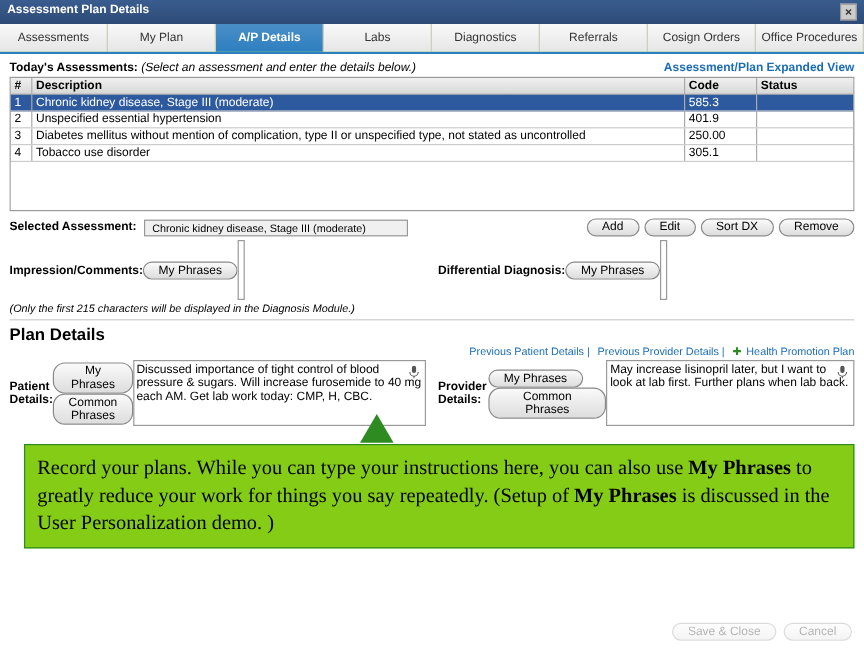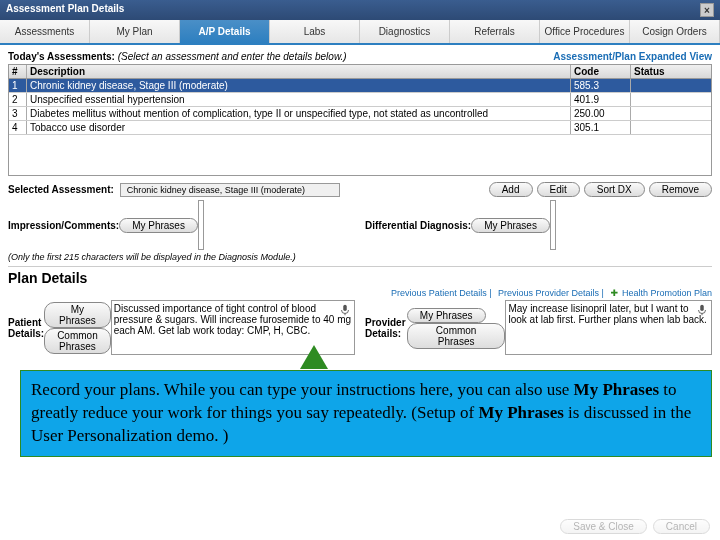--- a/index.html
+++ b/index.html
@@ -32,41 +32,41 @@
   .panel-head { display: flex; align-items: center; justify-content: space-between; margin: 2px 0; }
   .panel-label { font-weight: bold; font-size: 10px; }
   .textarea-box { border: 1px solid #999; height: 50px; background: #fff; position: relative; padding: 2px; font-size: 10px; overflow: hidden; }
   .textarea-box.tall { height: 55px; }
   .mic-icon { position: absolute; top: 2px; right: 2px; width: 14px; height: 14px; }
   .mic-icon svg { width: 14px; height: 14px; }
   .note-under { font-style: italic; font-size: 9px; margin: 2px 0 4px; }
   .divider-label { font-size: 14px; font-weight: bold; margin: 4px 0 2px; border-top: 1px solid #ccc; padding-top: 3px; }
   .links-row { text-align: right; font-size: 9px; color: #1a6db5; margin: 2px 0; }
   .links-row span { cursor: pointer; margin-left: 4px; }
-  .green-overlay { position: absolute; left: 20px; right: 8px; top: 370px; background: #0ea5e9; border: 1px solid #2e8b22; padding: 8px 10px; font-family: Georgia, serif; font-size: 17px; line-height: 1.35; color: #000; }
+  .green-overlay { position: absolute; left: 20px; right: 8px; top: 370px; background: #84cc16; border: 1px solid #2e8b22; padding: 8px 10px; font-family: Georgia, serif; font-size: 17px; line-height: 1.35; color: #000; }
   .green-arrow { position: absolute; left: 300px; top: 345px; width: 0; height: 0; border-left: 14px solid transparent; border-right: 14px solid transparent; border-bottom: 24px solid #2e8b22; }
   .footer-btns { position: absolute; bottom: 6px; right: 10px; display: flex; gap: 6px; opacity: 0.3; }
 </style>
 </head>
 <body>
 
 <div class="titlebar">
   <span>Assessment Plan Details</span>
   <span class="close-x">×</span>
 </div>
 
 <div class="tabs">
   <div class="tab">Assessments</div>
   <div class="tab">My Plan</div>
   <div class="tab active">A/P Details</div>
   <div class="tab">Labs</div>
   <div class="tab">Diagnostics</div>
   <div class="tab">Referrals</div>
+  <div class="tab">Cosign Orders</div>
   <div class="tab">Office Procedures</div>
-  <div class="tab">Cosign Orders</div>
 </div>
 
 <div class="content">
   <div class="section-header">
     <span>Today's Assessments:</span>
     <span class="italic-note">(Select an assessment and enter the details below.)</span>
     <span class="expanded-link">Assessment/Plan Expanded View</span>
   </div>
 
   <div class="grid">

